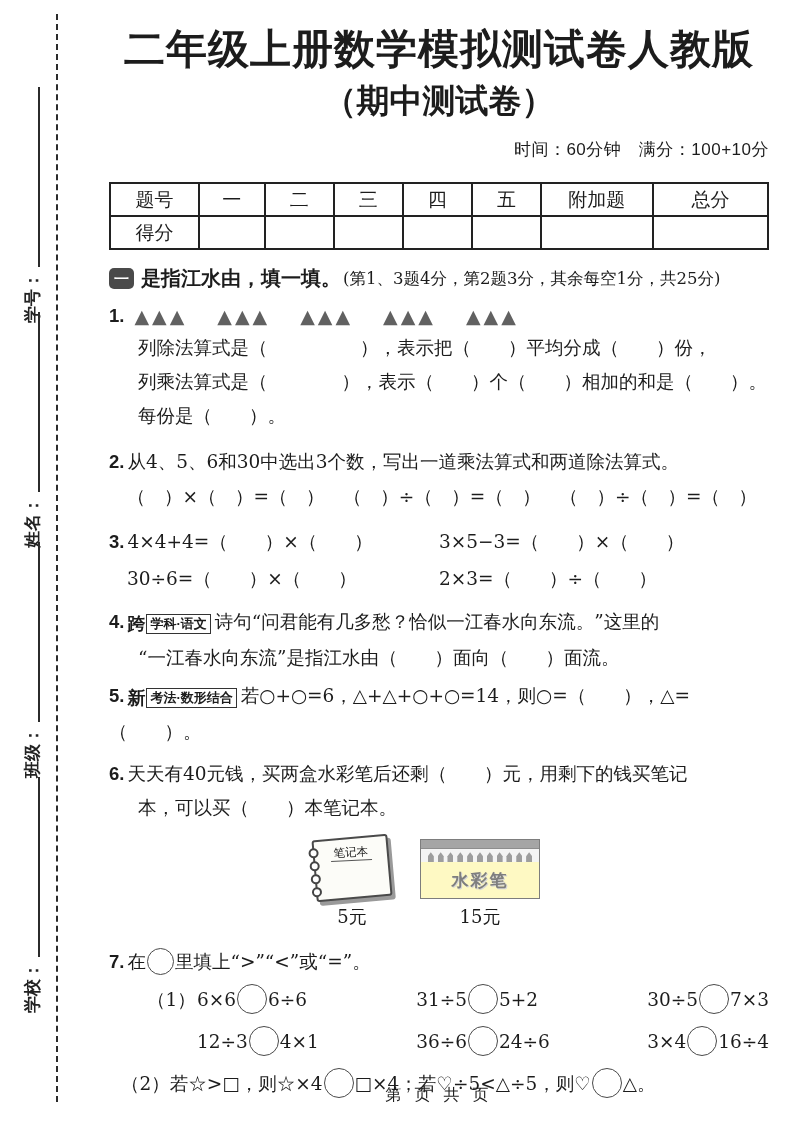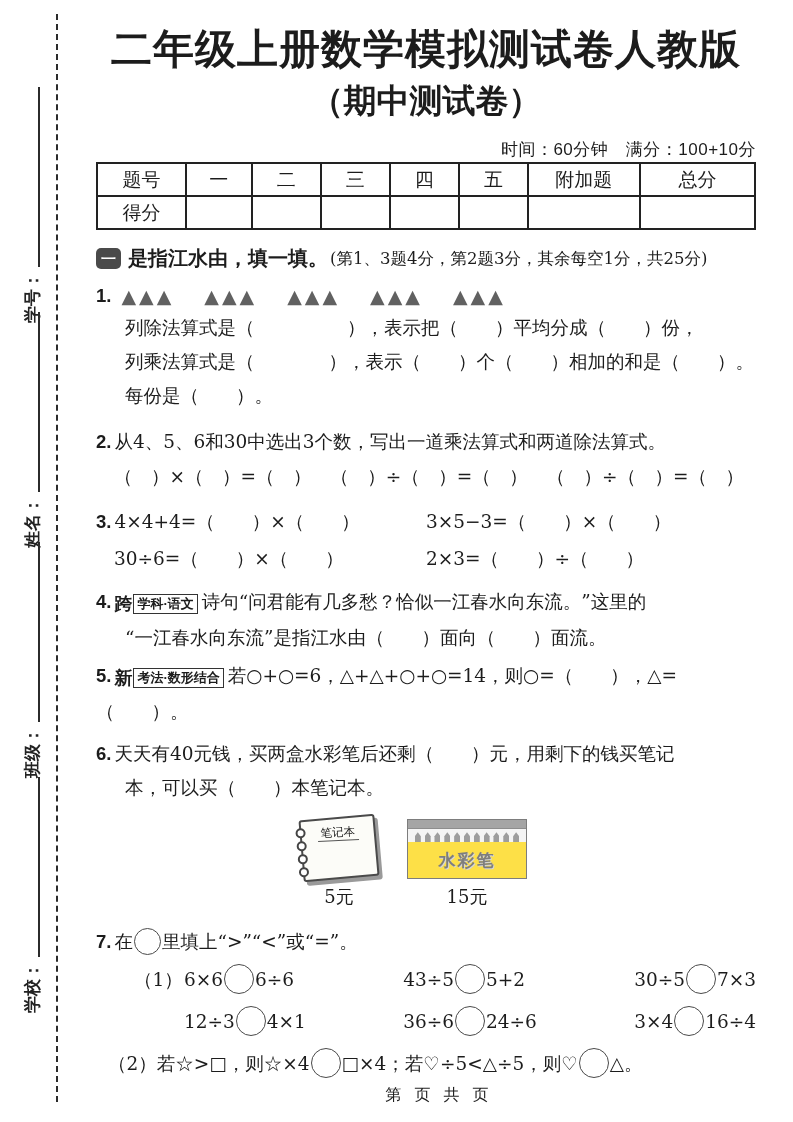--- a/index.html
+++ b/index.html
@@ -10,28 +10,28 @@
   }
   
   .seal-line { position:absolute; left:56px; top:14px; height:1088px; width:0;
     border-left:2.5px dashed #2b2b2b; }
   .mfield { position:absolute; left:-88px; width:236px; height:26px;
     transform:rotate(-90deg); display:flex; align-items:flex-end; gap:5px;
     font-family:"Liberation Sans",sans-serif; font-weight:600; font-size:17px; color:#222; }
   .mlabel { white-space:nowrap; line-height:1.1; }
   .mline { flex:1; height:2px; border-bottom:2px solid #2b2b2b; margin-bottom:3px; }
   
-  .main { position:absolute; left:96px; top:0; width:660px; }
+  .main { position:absolute; left:109px; top:0; width:660px; }
   .title { margin-top:26px; text-align:center; font-family:"Liberation Sans",sans-serif;
     font-weight:700; font-size:41px; letter-spacing:1px; line-height:1.15; }
   .subtitle { margin-top:6px; text-align:center; font-family:"Liberation Sans",sans-serif;
     font-weight:700; font-size:33px; }
   .meta { margin-top:14px; text-align:right; font-family:"Liberation Sans",sans-serif;
     font-weight:500; font-size:17px; letter-spacing:.5px; }
-  table.score { width:100%; border-collapse:collapse; margin-top:1px; table-layout:fixed; }
+  table.score { width:100%; border-collapse:collapse; margin-top:21px; table-layout:fixed; }
   table.score td { border:2px solid #222; text-align:center; font-size:19px;
     height:31px; padding:0; }
   
   .sec { margin-top:15px; display:flex; align-items:center; }
   .sec-badge { flex:none; width:25px; height:21px; margin-right:7px; background:#4a4a4a;
     border-radius:5px; color:#fff; font-family:"Liberation Sans",sans-serif; font-weight:700;
     font-size:15px; display:inline-flex; align-items:center; justify-content:center; line-height:1; }
   .sec-title { font-family:"Liberation Sans",sans-serif; font-weight:700; font-size:20px; }
   .sec-note { font-size:16.5px; margin-left:2px; }
   
@@ -59,21 +59,21 @@
   
   .items-row { display:flex; align-items:flex-end; gap:30px; margin:12px 0 0 205px; }
   .item { text-align:center; }
   .notebook { position:relative; width:72px; height:58px; margin:0 auto;
     background:#fcfcf8; border:2px solid #4a4a4a; border-radius:3px;
     transform:rotate(-5deg); box-shadow:3px 4px 0 #9a9a9a; }
   .ring { position:absolute; left:-6px; width:6px; height:6px; background:#fff;
     border:2px solid #444; border-radius:50%; }
   .nb-label { display:inline-block; margin-top:4px; padding:0 3px; font-size:11.5px;
     border-bottom:1px solid #555; transform:rotate(2deg); }
-  .pensbox { width:118px; height:58px; margin:0 auto; background:#fde047;
+  .pensbox { width:118px; height:58px; margin:0 auto; background:#fef9c3;
     border:1.5px solid #7d7d7d; display:flex; flex-direction:column; }
   .pens-top { height:8px; background:#a5a5a5; border-bottom:1px solid #8d8d8d; }
   .pens-nibs { height:13px; background:#f4f4f4; display:flex; justify-content:space-evenly;
     align-items:flex-end; padding:0 3px; }
   .nib { width:6px; height:10px; background:#9d9d9d;
     clip-path:polygon(50% 0,100% 40%,100% 100%,0 100%,0 40%); }
   .pens-label { flex:1; display:flex; align-items:center; justify-content:center;
     font-family:"Liberation Sans",sans-serif; font-weight:800; font-size:17px;
     letter-spacing:2px; color:#7e7e7e; text-shadow:1px 1px 0 #d6d6d6; }
   .price { margin-top:6px; font-size:18px; }
@@ -275,21 +275,21 @@
     </div>
 
     <div class="q mt16">
       <div class="q-line">
         <span class="qnum">7.</span><span>在</span><span class="circle small"></span><span>里填上“&gt;”“&lt;”或“=”。</span>
       </div>
       <div class="q7row">
         <span class="q7sub">（1）</span>
         <span class="q7items">
           <span><span>6×6</span><span class="circle"></span><span>6÷6</span></span>
-          <span><span>43÷5</span><span class="circle"></span><span>5+2</span></span>
+          <span><span>31÷5</span><span class="circle"></span><span>5+2</span></span>
           <span><span>30÷5</span><span class="circle"></span><span>7×3</span></span>
         </span>
       </div>
       <div class="q7row">
         <span class="q7sub"></span>
         <span class="q7items">
           <span><span>12÷3</span><span class="circle"></span><span>4×1</span></span>
           <span><span>36÷6</span><span class="circle"></span><span>24÷6</span></span>
           <span><span>3×4</span><span class="circle"></span><span>16÷4</span></span>
         </span>

